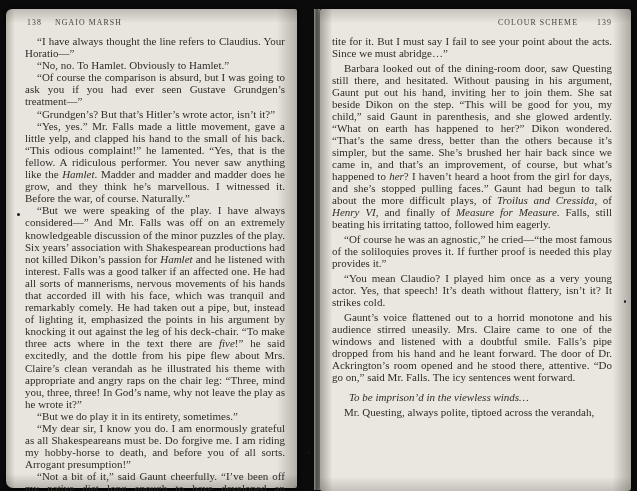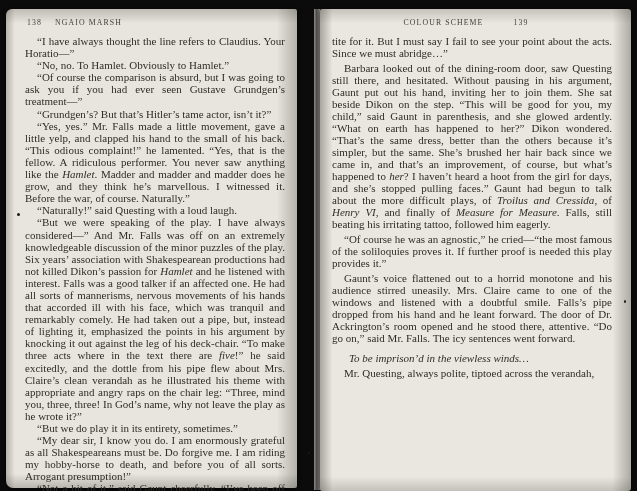--- a/index.html
+++ b/index.html
@@ -36,21 +36,21 @@
     position: absolute; left: 314px; top: 9px; width: 6px; height: 481px;
     background: linear-gradient(to right, #8f8d86, #504e48 45%, #6b6962 65%, #989690);
   }
 
   .header {
     display: flex; align-items: baseline;
     padding-top: 9px; height: 24px;
     font-size: 7.8px; letter-spacing: 1.1px; color: #45413a;
   }
   .page.left .header { padding-left: 21px; gap: 13px; }
-  .page.right .header { justify-content: center; padding-right: 19px; gap: 30px; }
+  .page.right .header { justify-content: flex-end; padding-right: 19px; gap: 19px; }
 
   .body { text-align: justify; font-size: 11px; color: #302c26; }
   .page.left .body  { padding: 2px 12px 0 19px; line-height: 12.1px; }
   .page.right .body { padding: 2px 19px 0 12px; line-height: 12px; font-family: Liberation Serif, serif; }
 
   .para { margin: 0; }
   .para.indent { text-indent: 12px; }
   .para.flush  { text-indent: 0; }
   .page.right .para { margin-bottom: 3px; }
   .para.verse {
@@ -71,41 +71,41 @@
 
   <div class="page left">
     <div class="header">
       <span>138</span>
       <span>NGAIO MARSH</span>
     </div>
     <div class="body" id="left-body">
         <p class="para indent"><span>“I have always thought the line refers to Claudius. Your Horatio—”</span></p>
         <p class="para indent"><span>“No, no. To Hamlet. Obviously to Hamlet.”</span></p>
         <p class="para indent"><span>“Of course the comparison is absurd, but I was going to ask you if you had ever seen Gustave Grundgen’s treatment—”</span></p>
-        <p class="para indent"><span>“Grundgen’s? But that’s Hitler’s tame actor, isn’t it?”</span></p>
+        <p class="para indent"><span>“Grundgen’s? But that’s Hitler’s wrote actor, isn’t it?”</span></p>
         <p class="para indent"><span>“Yes, yes.” Mr. Falls made a little movement, gave a little yelp, and clapped his hand to the small of his back. “This odious complaint!” he lamented. “Yes, that is the fellow. A ridiculous performer. You never saw anything like the </span><span class="it">Hamlet</span><span>. Madder and madder and madder does he grow, and they think he’s marvellous. I witnessed it. Before the war, of course. Naturally.”</span></p>
-        <p class="para indent"><span>“Naturally!” said Questing with a loud laugh.</span></p>
         <p class="para indent"><span>“But we were speaking of the play. I have always considered—” And Mr. Falls was off on an extremely knowledgeable discussion of the minor puzzles of the play. Six years’ association with Shakespearean productions had not killed Dikon’s passion for </span><span class="it">Hamlet</span><span> and he listened with interest. Falls was a good talker if an affected one. He had all sorts of mannerisms, nervous movements of his hands that accorded ill with his face, which was tranquil and remarkably comely. He had taken out a pipe, but, instead of lighting it, emphasized the points in his argument by knocking it out against the leg of his deck-chair. “To make three acts where in the text there are </span><span class="it">five</span><span>!” he said excitedly, and the dottle from his pipe flew about Mrs. Claire’s clean verandah as he illustrated his theme with appropriate and angry raps on the chair leg: “Three, mind you, three, three! In God’s name, why not leave the play as he wrote it?”</span></p>
         <p class="para indent"><span>“But we do play it in its entirety, sometimes.”</span></p>
         <p class="para indent"><span>“My dear sir, I know you do. I am enormously grateful as all Shakespeareans must be. Do forgive me. I am riding my hobby-horse to death, and before you of all sorts. Arrogant presumption!”</span></p>
         <p class="para indent"><span>“Not a bit of it,” said Gaunt cheerfully. “I’ve been off my native diet long enough to have developed an inordinate appe-</span></p>
       </div>
   </div>
 
   <div class="gutter"></div>
 
   <div class="page right">
     <div class="header">
       <span>COLOUR SCHEME</span>
       <span>139</span>
     </div>
     <div class="body" id="right-body">
         <p class="para flush"><span>tite for it. But I must say I fail to see your point about the acts. Since we must abridge…”</span></p>
         <p class="para indent"><span>Barbara looked out of the dining-room door, saw Questing still there, and hesitated. Without pausing in his argument, Gaunt put out his hand, inviting her to join them. She sat beside Dikon on the step. “This will be good for you, my child,” said Gaunt in parenthesis, and she glowed ardently. “What on earth has happened to her?” Dikon wondered. “That’s the same dress, better than the others because it’s simpler, but the same. She’s brushed her hair back since we came in, and that’s an improvement, of course, but what’s happened to </span><span class="it">her</span><span>? I haven’t heard a hoot from the girl for days, and she’s stopped pulling faces.” Gaunt had begun to talk about the more difficult plays, of </span><span class="it">Troilus and Cressida</span><span>, of </span><span class="it">Henry VI</span><span>, and finally of </span><span class="it">Measure for Measure</span><span>. Falls, still beating his irritating tattoo, followed him eagerly.</span></p>
         <p class="para indent"><span>“Of course he was an agnostic,” he cried—“the most famous of the soliloquies proves it. If further proof is needed this play provides it.”</span></p>
+        <p class="para indent"><span>“You mean Claudio? I played him once as a very young actor. Yes, that speech! It’s death without flattery, isn’t it? It strikes cold.</span></p>
         <p class="para indent"><span>Gaunt’s voice flattened out to a horrid monotone and his audience stirred uneasily. Mrs. Claire came to one of the windows and listened with a doubtful smile. Falls’s pipe dropped from his hand and he leant forward. The door of Dr. Ackrington’s room opened and he stood there, attentive. “Do go on,” said Mr. Falls. The icy sentences went forward.</span></p>
         <p class="para verse"><span class="it">To be imprison’d in the viewless winds…</span></p>
         <p class="para indent"><span>Mr. Questing, always polite, tiptoed across the verandah,</span></p>
       </div>
   </div>
 
   <div class="speck s1"></div>
   <div class="speck s2"></div>
   <div class="speck s3"></div>
 </div>

